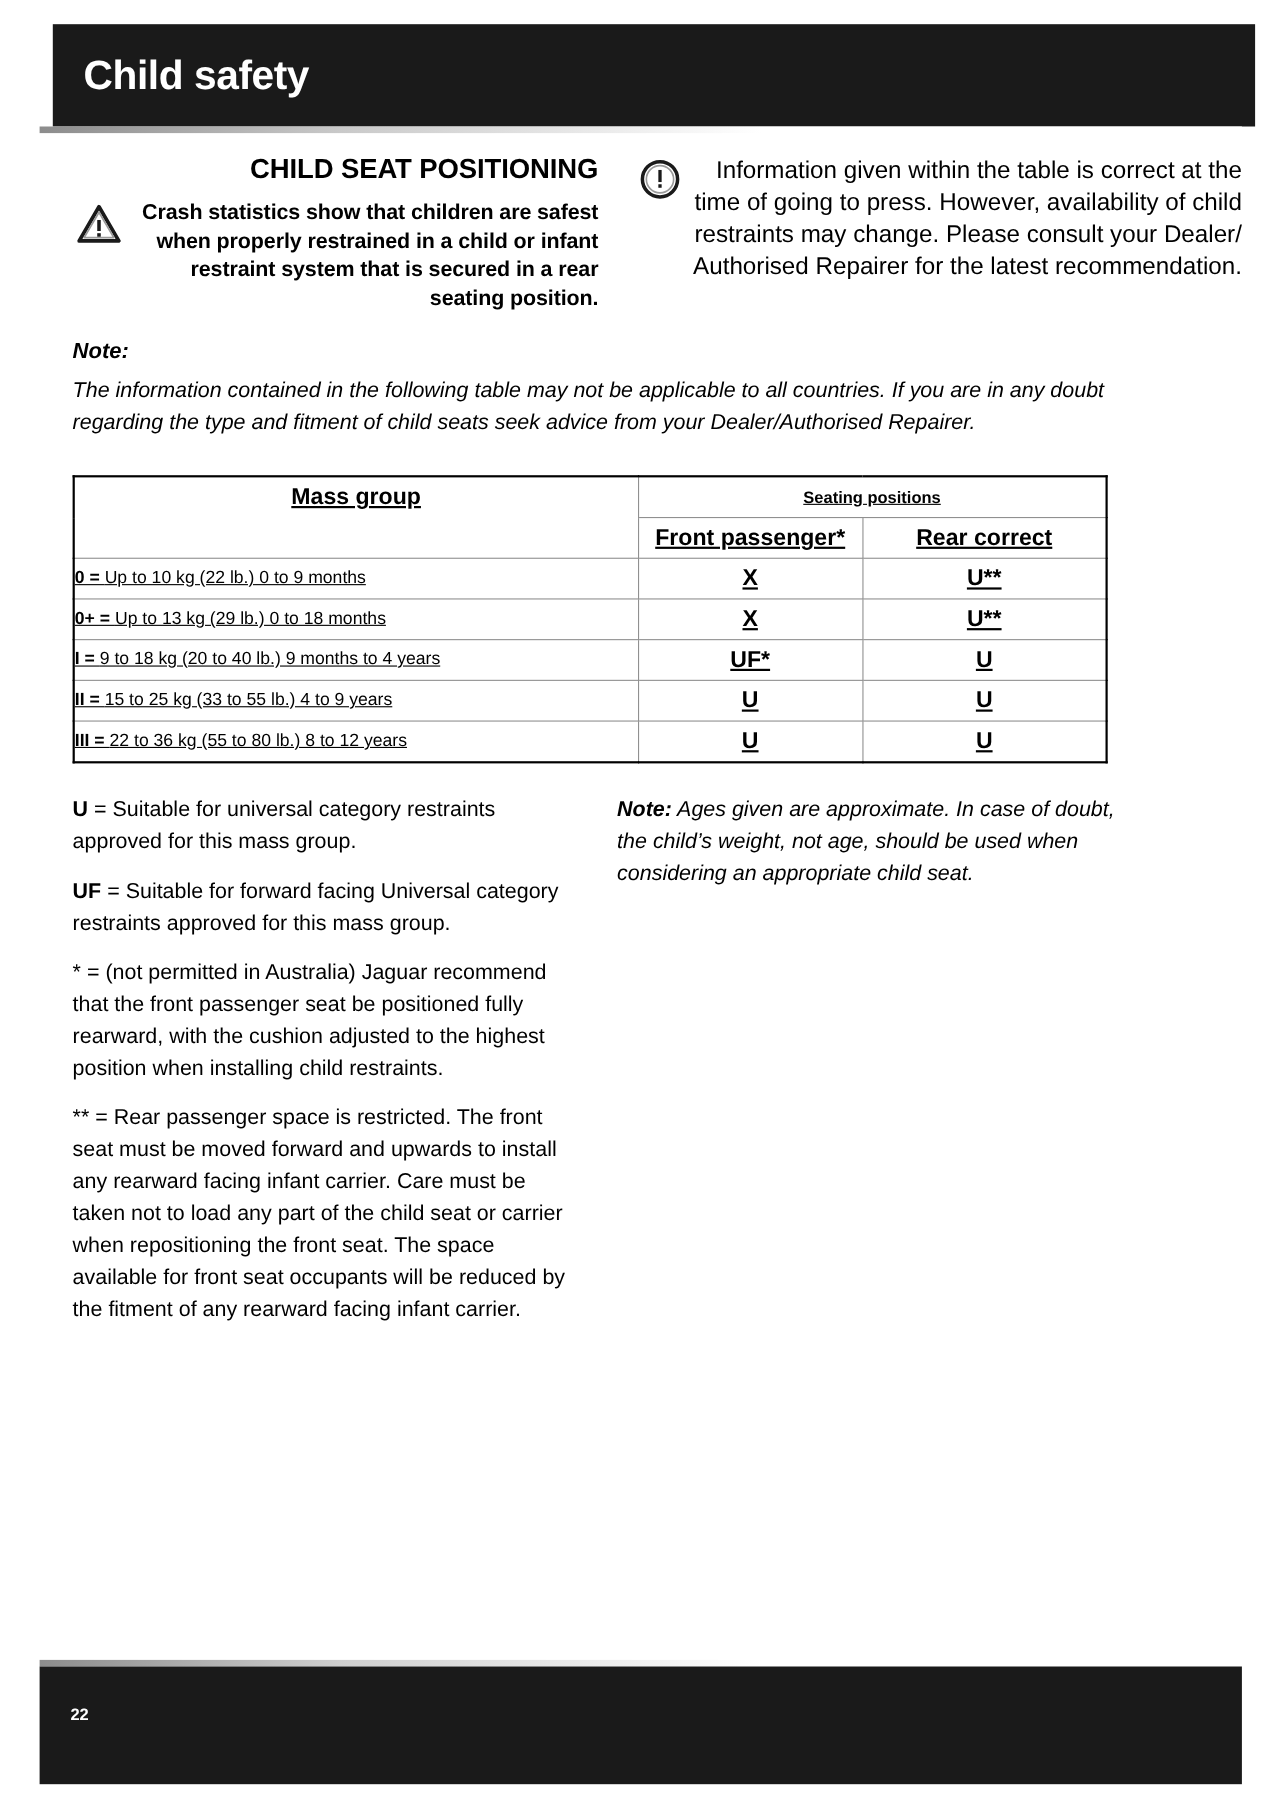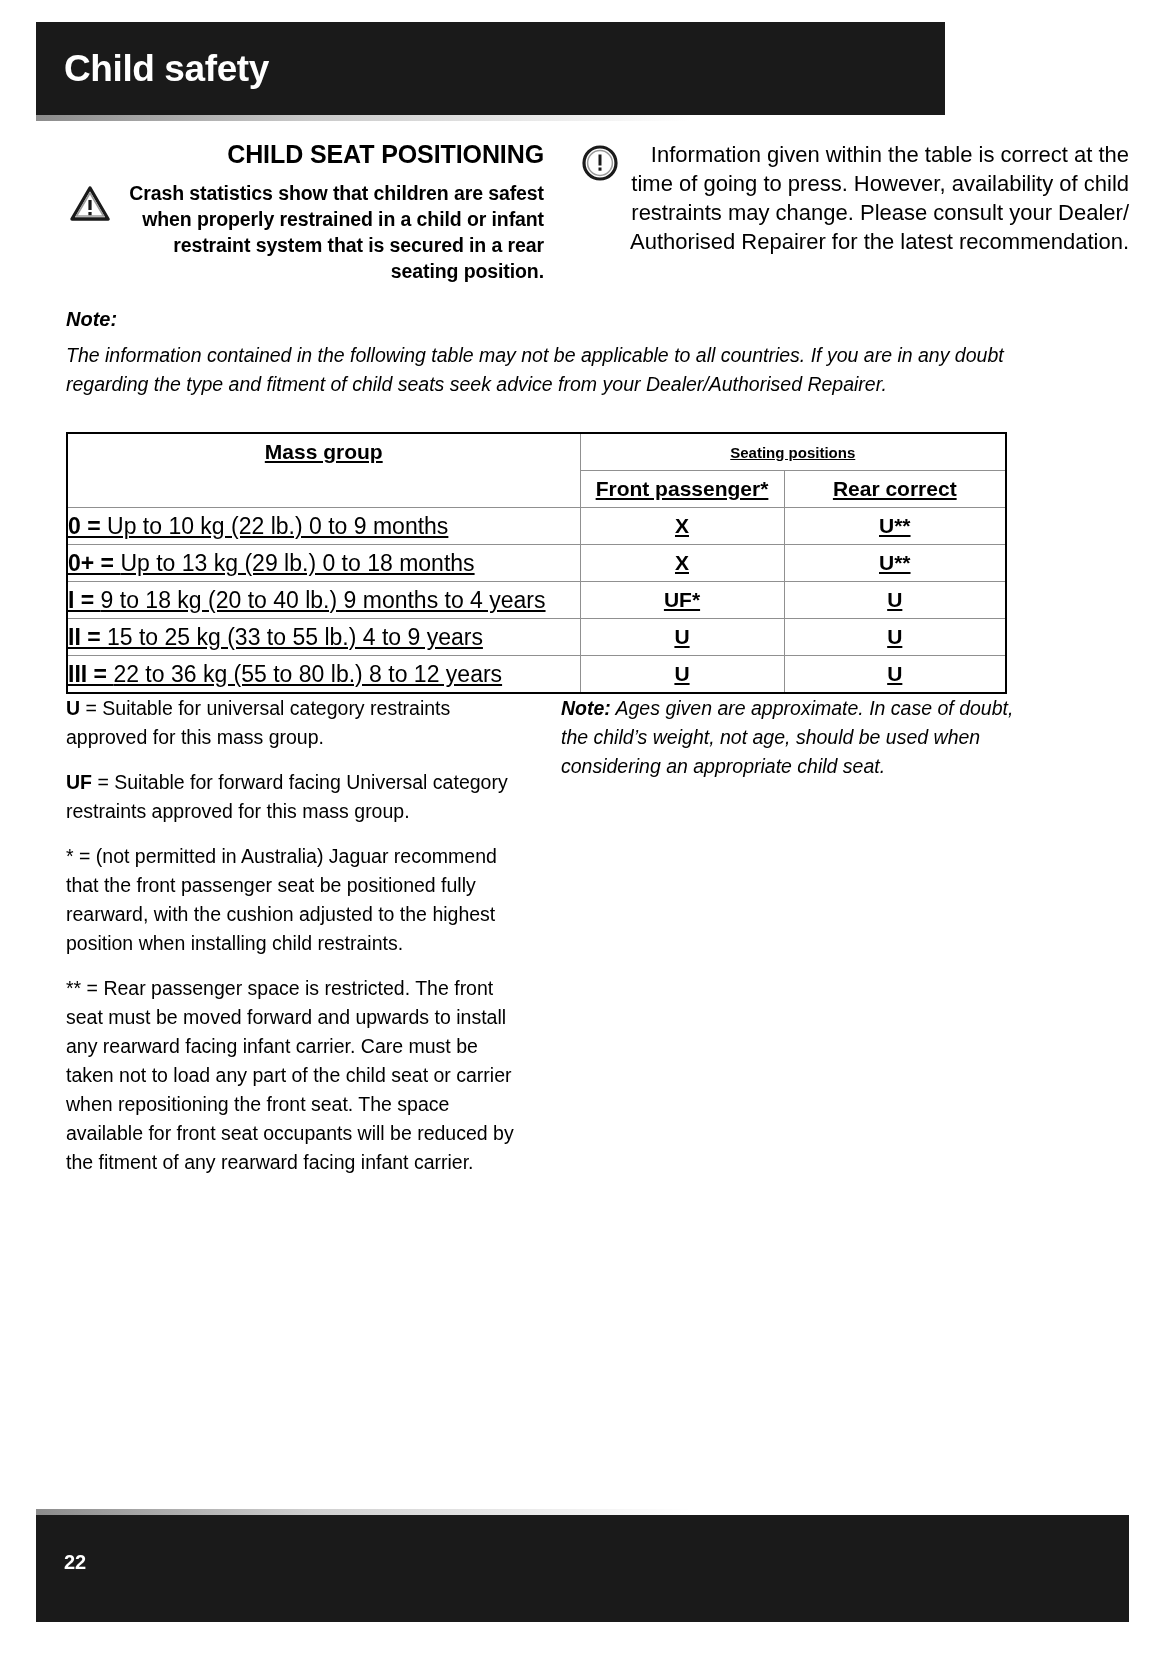--- a/index.html
+++ b/index.html
@@ -21,23 +21,23 @@
     left: 36px;
     top: 22px;
     width: 1093px;
     height: 1600px;
     background: #ffffff;
   }
 
   
   .header-banner {
     position: absolute;
-    left: 0;
+    left: 12px;
     top: 0;
-    width: 909px;
+    width: 1093px;
     height: 93px;
     background: #1a1a1a;
   }
   .header-title {
     position: absolute;
     left: 28px;
     top: 26px;
     font-size: 37px;
     font-weight: bold;
     color: #ffffff;
@@ -170,41 +170,42 @@
     font-weight: bold;
     height: 36px;
   }
   .th-sub {
     text-align: center;
     font-size: 21px;
     font-weight: bold;
     height: 36px;
   }
   td.mass-cell {
-    font-size: 23px;
+    font-size: 16px;
     height: 36px;
     padding-left: 8px;
     white-space: nowrap;
   }
   td.mass-cell b {
     font-weight: bold;
   }
   td.val-cell {
     text-align: center;
     font-size: 21px;
     font-weight: bold;
     height: 36px;
   }
   .col-mass  { width: 513px; }
   .col-front { width: 204px; }
   .col-rear  { width: 222px; }
 
   
   .legend-area {
     display: flex;
+    margin-top: 28px;
     padding-left: 30px;
   }
   .legend-left {
     width: 478px;
     flex: 0 0 478px;
     padding-right: 30px;
     box-sizing: border-box;
   }
   .legend-right {
     width: 480px;
@@ -243,21 +244,21 @@
     left: 0;
     top: 1493px;
     width: 1093px;
     height: 107px;
     background: #1a1a1a;
   }
   .footer-pageno {
     position: absolute;
     left: 28px;
     top: 1529px;
-    font-size: 20px;
+    font-size: 15px;
     font-weight: bold;
     color: #ffffff;
   }
 </style>
 </head>
 <body>
 
 <div class="page">
 
   <div class="header-banner">

